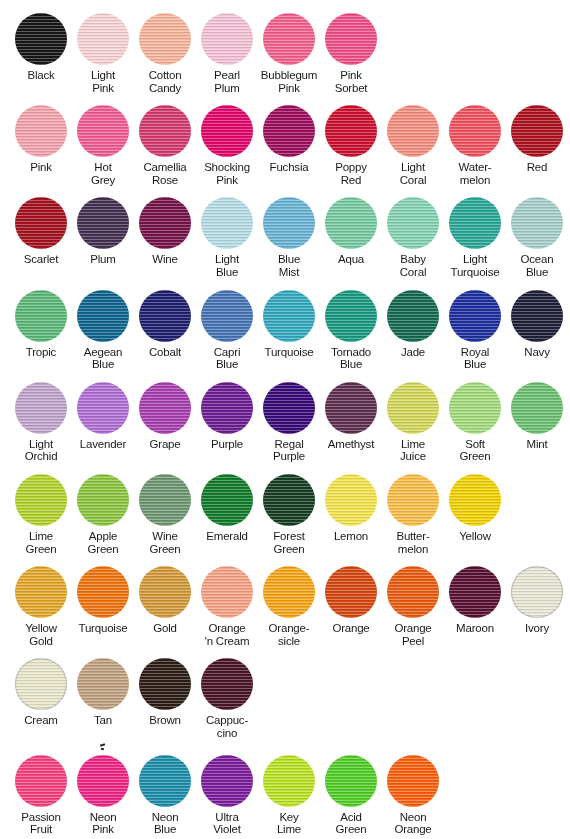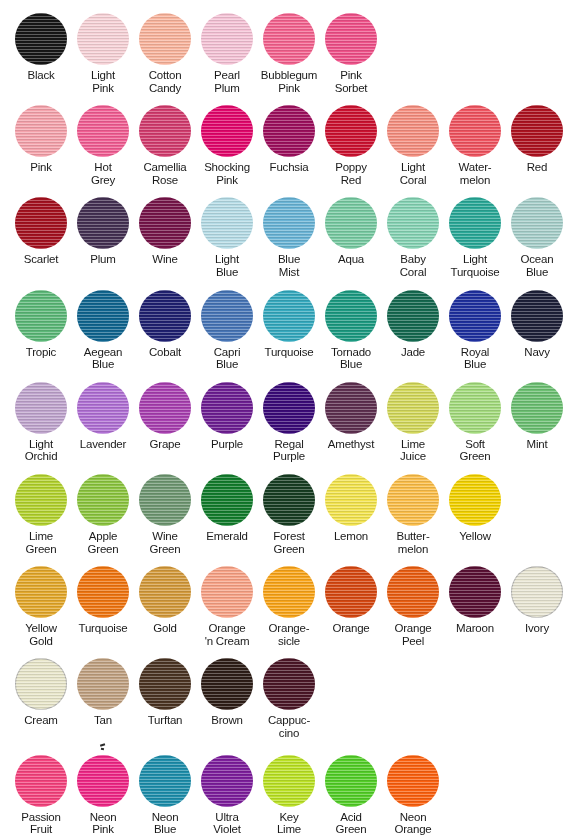--- a/index.html
+++ b/index.html
@@ -523,26 +523,20 @@
         <div class="label">Cream</div>
       </div>
       <div class="cell">
         <div class="swatch-wrap">
           <div class="swatch" style="background-color: rgb(192, 161, 129);"></div>
         </div>
         <div class="label">Tan</div>
       </div>
       <div class="cell">
         <div class="swatch-wrap">
-          <div class="swatch" style="background-color: rgb(74, 51, 34);"></div>
-        </div>
-        <div class="label">Turftan</div>
-      </div>
-      <div class="cell">
-        <div class="swatch-wrap">
           <div class="swatch" style="background-color: rgb(45, 29, 22);"></div>
         </div>
         <div class="label">Brown</div>
       </div>
       <div class="cell">
         <div class="swatch-wrap">
           <div class="swatch" style="background-color: rgb(74, 22, 38);"></div>
         </div>
         <div class="label">Cappuc-
 cino</div>

